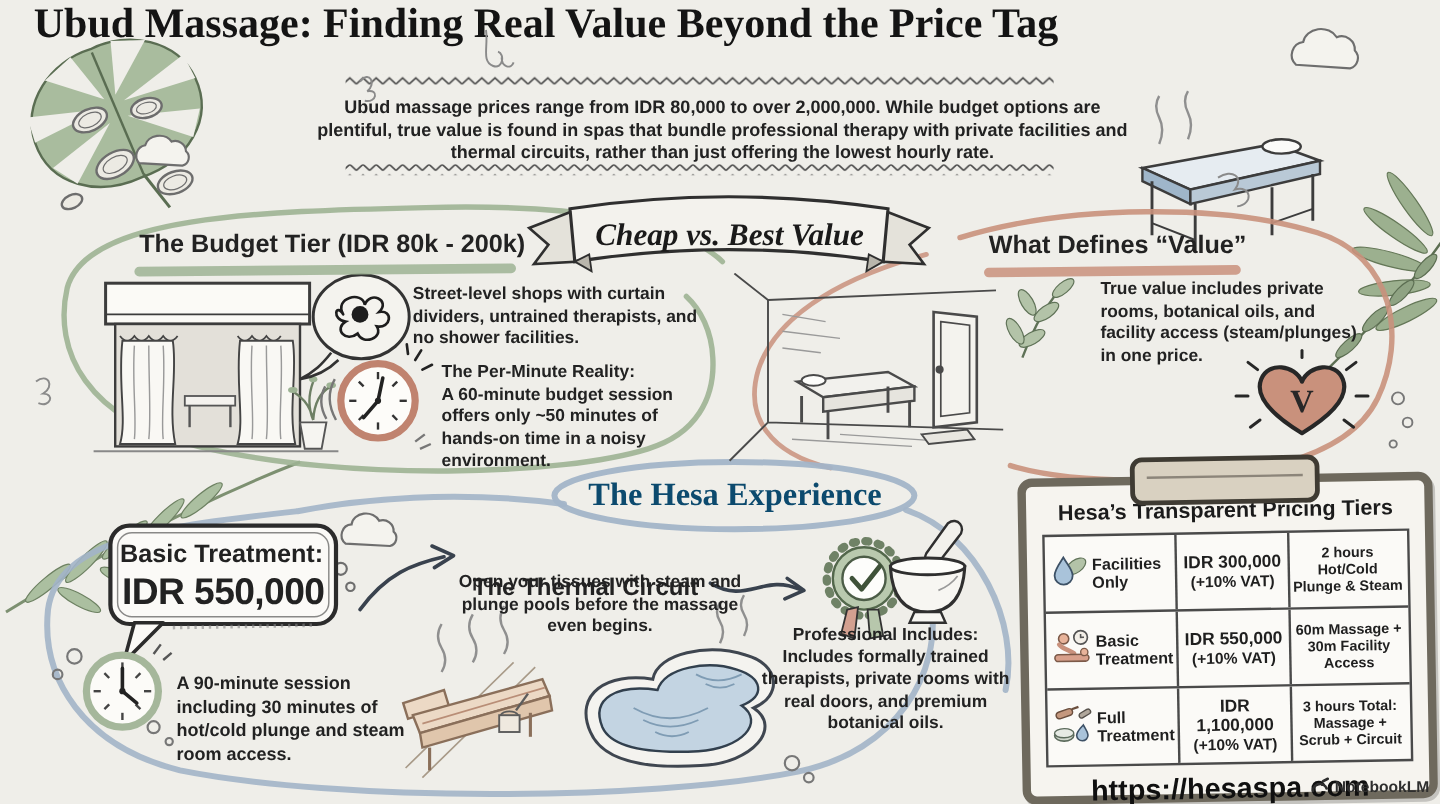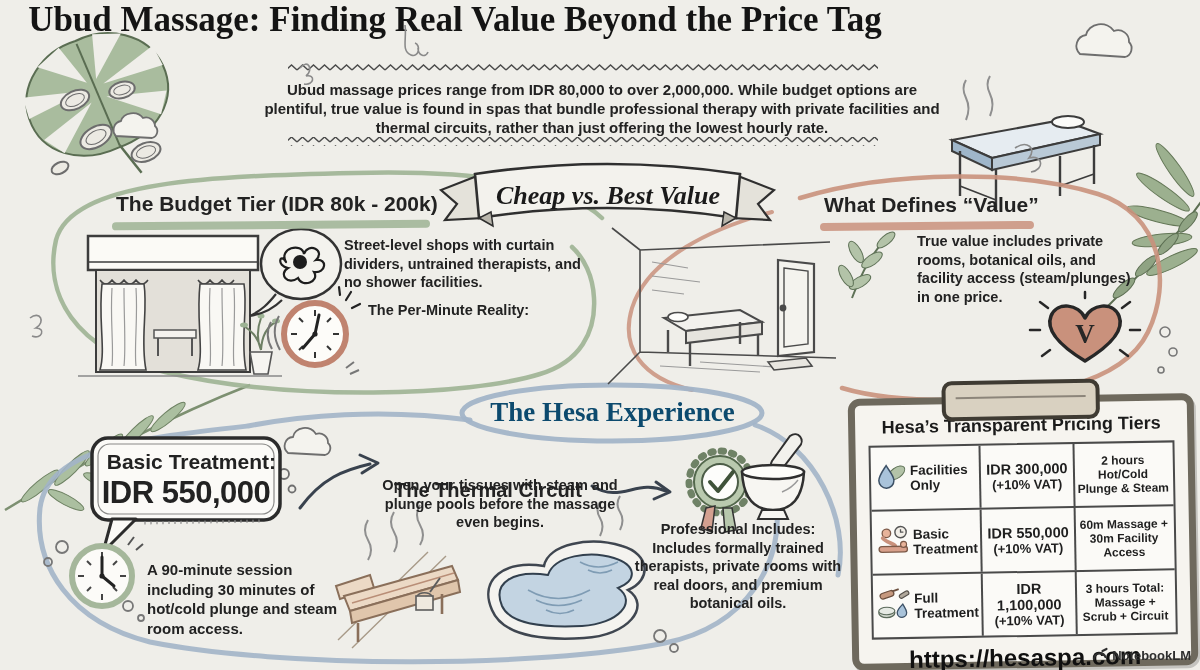--- a/index.html
+++ b/index.html
@@ -19,21 +19,21 @@
   .underline-brush { position:absolute; height:8px; border-radius:5px; opacity:.85; }
   .banner-label {
     left:447px; top:181px; width:322px; text-align:center;
     font-family:"Liberation Serif", serif; font-size:26px; font-weight:bold; color:#1a1a1a;font-style:italic;
   }
   .body-txt { font-size:14.5px; line-height:18.5px; }
   .hesa-heading {
     left:465px; top:397px; width:295px; text-align:center;
     font-family:"Liberation Serif", serif; font-size:27px; font-weight:bold; color:#0c4a6e;
   }
-  .bubble-title { left:100px; top:450px; width:176px; text-align:right; font-size:21px; }
+  .bubble-title { left:100px; top:450px; width:176px; text-align:left; font-size:21px; }
   .bubble-price { left:95px; top:475px; width:182px; text-align:center; font-size:31px; letter-spacing:-.5px; }
   .centered { text-align:center; }
   .standards-head { display:block; }
 
   .clipboard {
     position:absolute; left:850px; top:396px; width:332px; height:258px;
     transform:rotate(-1deg);
     background:#f6f4ef; border:7px solid #6e695d; border-radius:12px;
     box-shadow:2px 3px 0 rgba(0,0,0,.18);
   }
@@ -356,20 +356,21 @@
 
   <div class="t sec-heading" style="left:116px; top:192px; width:336px;">The Budget Tier (IDR 80k - 200k)</div>
   <div class="underline-brush" style="left:112px; top:221px; width:318px; background:#9db394; transform:rotate(-.5deg);"></div>
 
   <div class="banner-label abs">Cheap vs. Best Value</div>
 
   <div class="t body-txt" style="left:344px; top:236px; width:240px;">Street-level shops with curtain dividers, untrained therapists, and no shower facilities.</div>
 
   <div class="t body-txt" style="left:368px; top:301px; width:228px;">
     <span class="standards-head">The Per-Minute Reality:</span>
+    <span>A 60-minute budget session offers only ~50 minutes of hands-on time in a noisy environment.</span>
   </div>
 
   <div class="t sec-heading" style="left:824px; top:193px; width:230px;">What Defines “Value”</div>
   <div class="underline-brush" style="left:820px; top:222px; width:214px; background:#c9917c; transform:rotate(-.6deg);"></div>
   <div class="t body-txt" style="left:917px; top:232px; width:226px;">True value includes private rooms, botanical oils, and facility access (steam/plunges) in one price.</div>
 
   <div class="hesa-heading abs">The Hesa Experience</div>
 
   <div class="t bubble-title">Basic Treatment:</div>
   <div class="t bubble-price">IDR 550,000</div>

